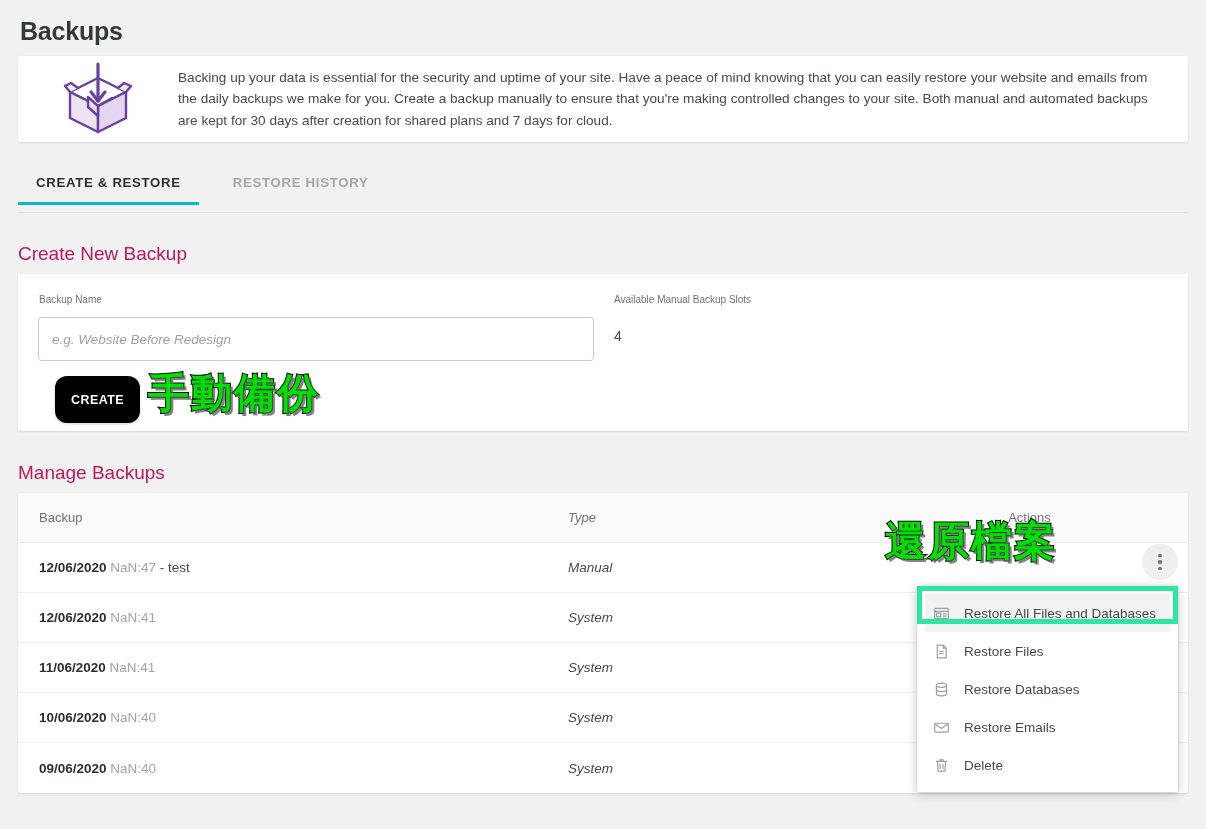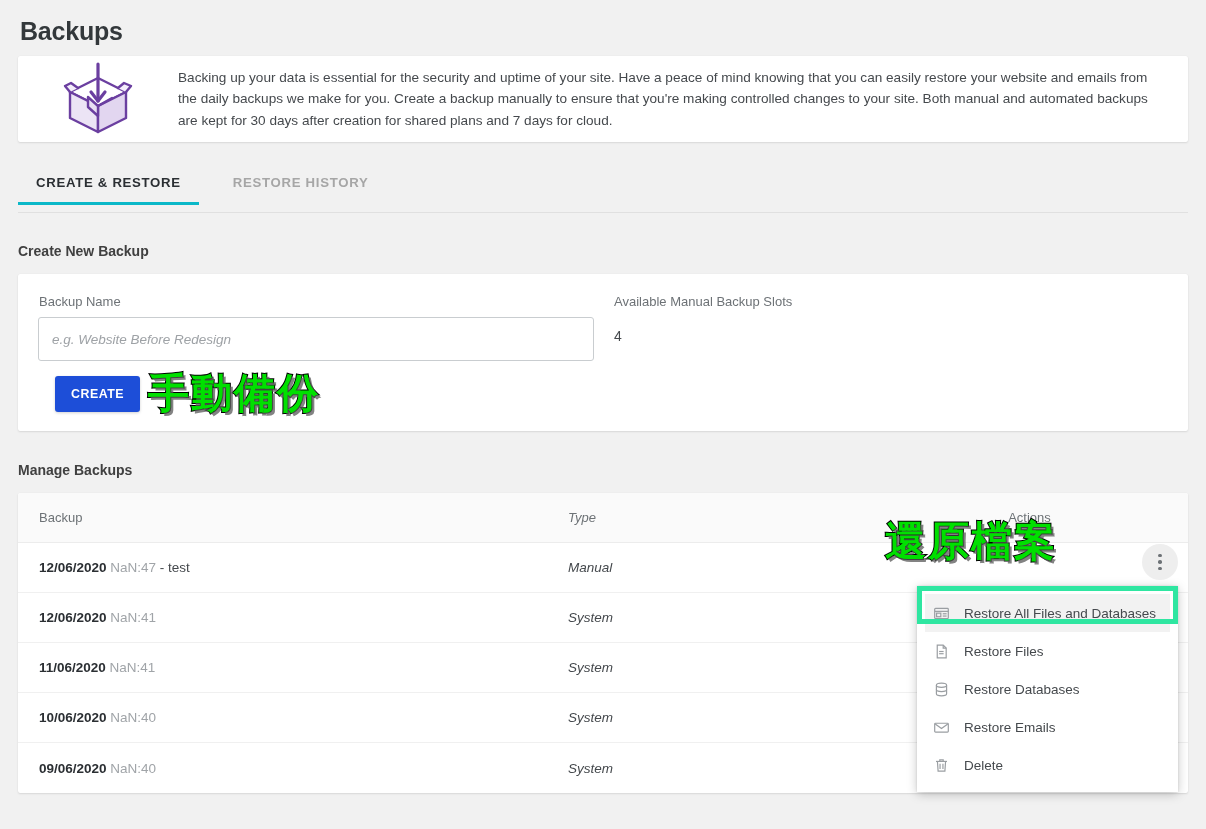--- a/index.html
+++ b/index.html
@@ -52,54 +52,54 @@
     font-family: "Liberation Sans", sans-serif;
   }
   .tab.active { color: #2b2f33; }
   .tab.active:after {
     content: ""; position: absolute; left: 0; right: 0; bottom: -1px;
     height: 3px; background: #0bb8c8;
   }
 
   
   .section-heading {
-    position: absolute; font-size: 14px; font-weight: bold; color: #404040;
+    position: absolute; font-size: 19px; font-weight: normal; color: #be185d;
   }
   #create-heading { left: 18px; top: 243px; }
   #manage-heading { left: 18px; top: 462px; }
 
   
   .create-card {
     position: absolute; left: 18px; top: 274px;
     width: 1170px; height: 157px;
     background: #ffffff; border-radius: 2px;
     box-shadow: 0 1px 2px rgba(0,0,0,.10), 0 0 1px rgba(0,0,0,.08);
   }
   .field-label {
-    position: absolute; font-size: 13px; color: #6d7276;
+    position: absolute; font-size: 10px; color: #6d7276;
   }
   #backup-name-label { left: 21px; top: 20px; }
   #slots-label { left: 596px; top: 20px; }
   #slots-value {
     position: absolute; left: 596px; top: 54px;
     font-size: 14px; color: #45494d;
   }
   .name-input {
     position: absolute; left: 20px; top: 43px;
     width: 556px; height: 44px;
     border: 1px solid #c9cdd0; border-radius: 3px;
     padding: 0 13px; font-size: 13.5px;
     font-family: "Liberation Sans", sans-serif; color: #45494d;
     background: #fff; outline: none;
   }
   .name-input::placeholder { color: #9ea2a6; font-style: italic; }
   .create-btn {
     position: absolute; left: 37px; top: 102px;
-    width: 85px; height: 36px;
-    background: #1d4ed8; border: none; border-radius: 3px;
+    width: 85px; height: 47px;
+    background: #000000; border: none; border-radius: 12px;
     color: #fff; font-size: 12.4px; font-weight: bold; letter-spacing: .5px;
     font-family: "Liberation Sans", sans-serif; cursor: pointer;
     box-shadow: 0 1px 3px rgba(0,0,0,.18);
   }
 
   
   .table-card {
     position: absolute; left: 18px; top: 493px;
     width: 1170px; height: 300px;
     background: #ffffff; border-radius: 2px;

